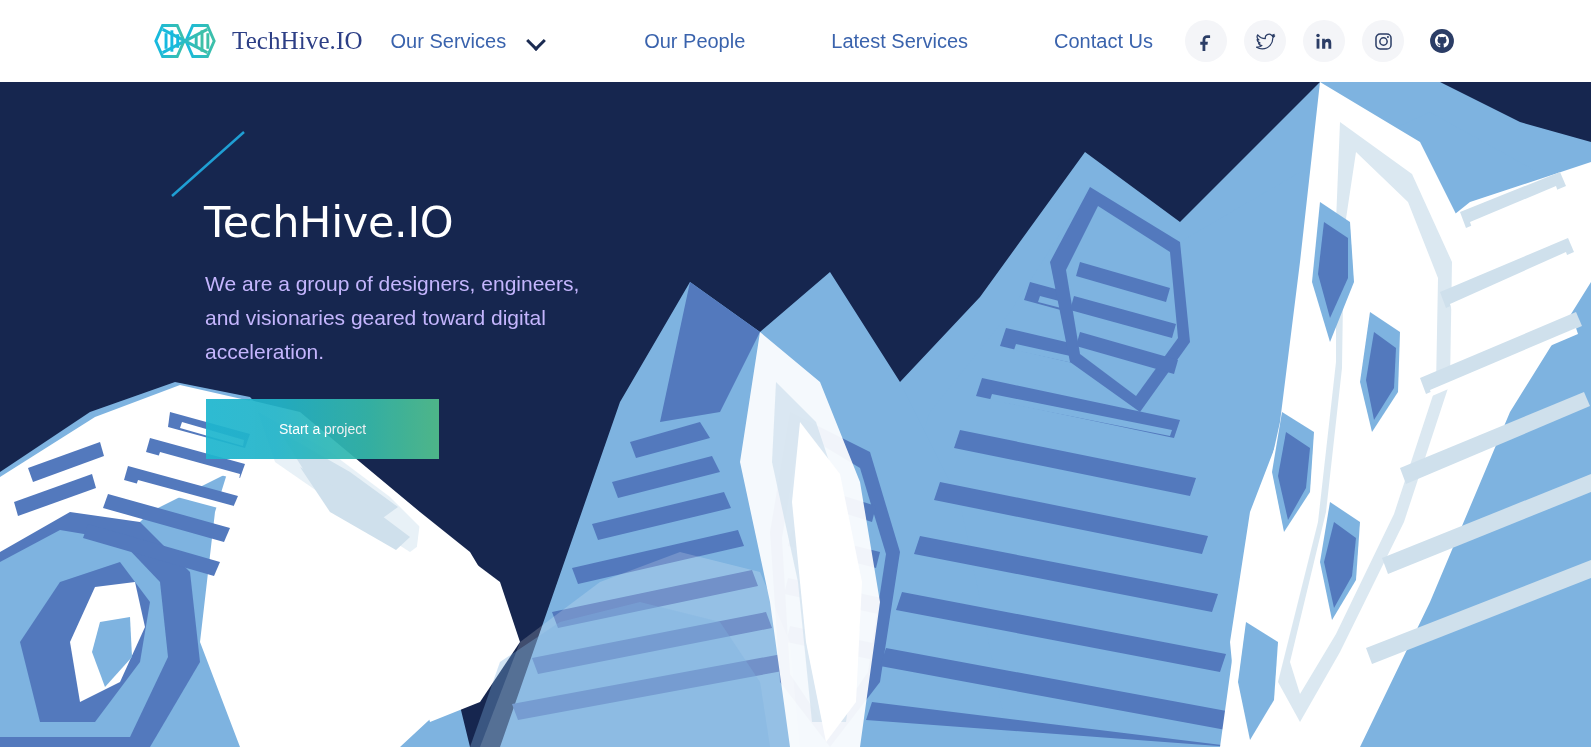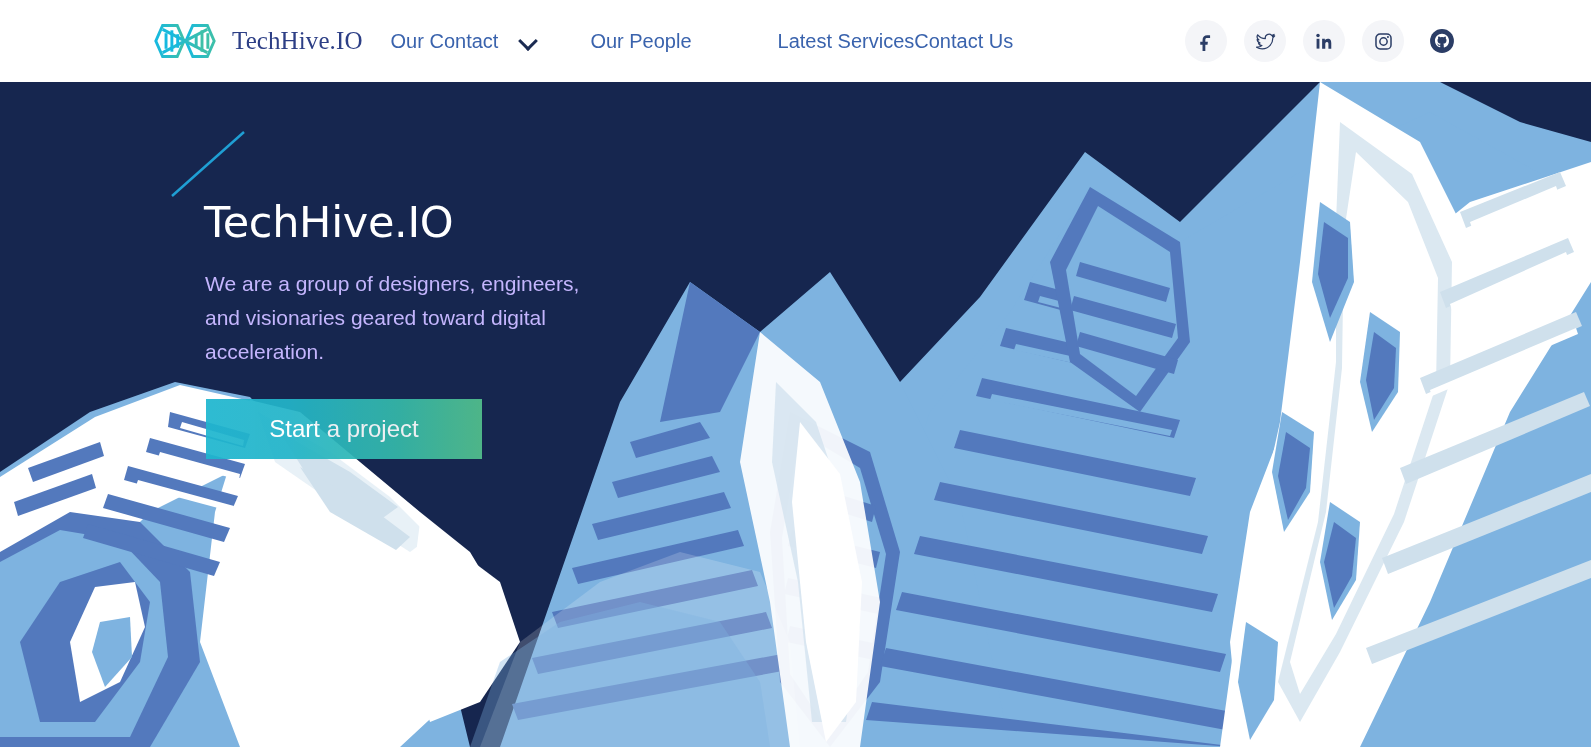--- a/index.html
+++ b/index.html
@@ -79,23 +79,23 @@
   }
   .chev::before {
     content: "";
     position: absolute;
     left: 1px; top: 2px;
     width: 11px; height: 11px;
     border-right: 3px solid #1b2b52;
     border-bottom: 3px solid #1b2b52;
     transform: rotate(45deg);
   }
-  .nav-people  { margin-left: 52px; }
+  .nav-people  { margin-left: 98px; }
   .nav-insights{ margin-left: 86px; }
-  .nav-contact { }
+  .nav-contact { margin-left: 86px; }
 
   .socials {
     position: absolute;
     right: 128px;
     top: 50%;
     transform: translateY(-50%);
     display: flex;
     align-items: center;
     gap: 17px;
   }
@@ -156,25 +156,25 @@
     margin-left: 37px;
     font-size: 21px;
     line-height: 1.62;
     color: #c4b5fd;
     width: 380px;
   }
   .cta {
     display: block;
     margin-top: 30px;
     margin-left: 38px;
-    width: 276px;
+    width: 233px;
     height: 60px;
     border: none;
     color: #ffffff;
-    font-size: 24px;
+    font-size: 14px;
     font-family: "Liberation Sans", sans-serif;
     cursor: pointer;
     background: linear-gradient(90deg, #1eb6cf 0%, #23b4c9 30%, #36b9a9 70%, #53c08d 100%);
     opacity: .93;
     text-align: center;
     line-height: 60px;
     padding: 0;
   }
 </style>
 </head>
@@ -206,21 +206,21 @@
 
         <rect x="46" y="15" width="3" height="14" fill="#35bdb4"></rect>
         <rect x="52" y="11" width="3" height="22" fill="#3ec0a8"></rect>
         <rect x="58" y="14" width="3" height="16" fill="#3ec0a8"></rect>
       </svg>
       <span class="brand-name">TechHive.IO</span>
     </div>
 
     <nav class="nav">
       <span class="nav-item nav-services">
-        <span>Our Contact</span>
+        <span>Our Services</span>
       </span>
       <span class="chev"></span>
 
       <span class="nav-item nav-people">Our People</span>
       <span class="nav-item nav-insights">Latest Services</span>
       <span class="nav-item nav-contact">Contact Us</span>
     </nav>
 
     <div class="socials">
 

